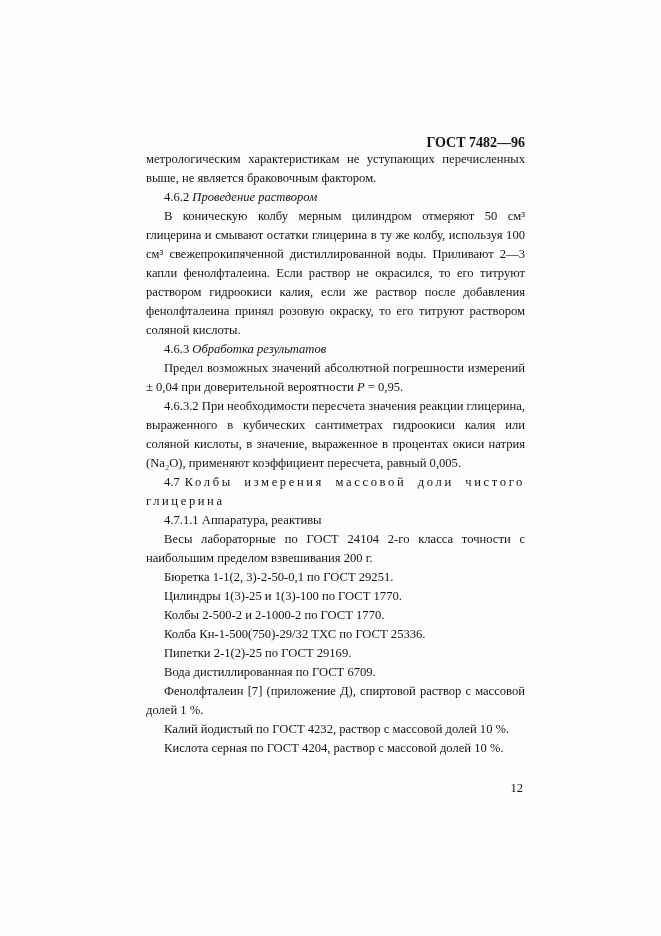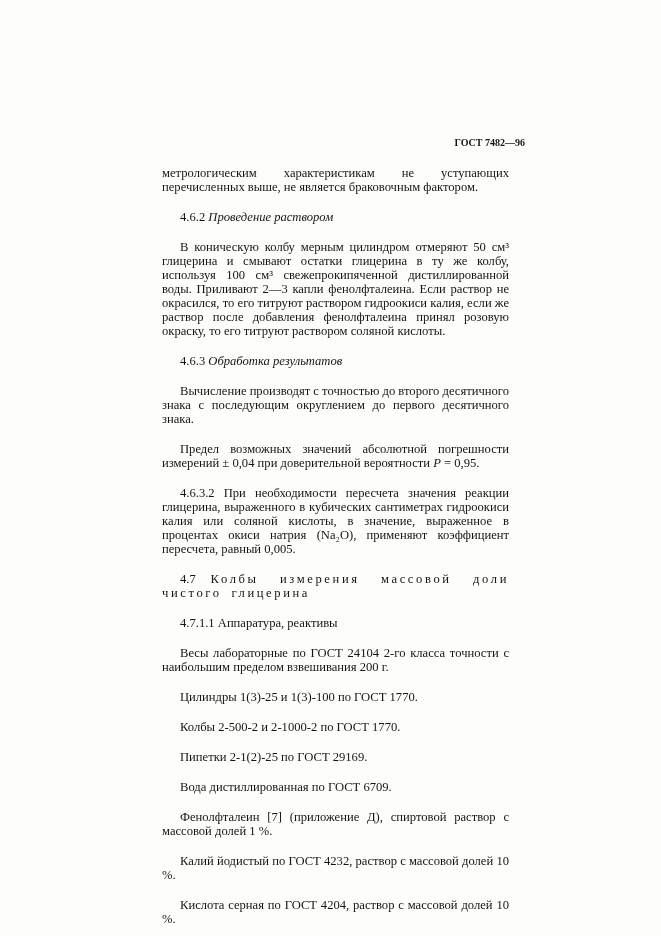--- a/index.html
+++ b/index.html
@@ -18,27 +18,27 @@
   }
   .content {
     position: absolute;
     left: 146px;
     top: 136px;
     width: 379px;
   }
   .doc-header {
     text-align: right;
     font-weight: bold;
-    font-size: 10px;
+    font-size: 14px;
     line-height: 14px;
   }
   .doc-body .para {
-    margin: 16px;
+    margin: 0;
     font-size: 12.6px;
-    line-height: 14px;
+    line-height: 19px;
     text-align: justify;
   }
   .doc-body .para.indent {
     text-indent: 18px;
   }
   .seg-normal { font-style: normal; }
   .seg-italic { font-style: italic; }
   .seg-spaced { letter-spacing: 2.6px; word-spacing: 4px; }
   .doc-footer {
     text-align: right;
@@ -51,28 +51,29 @@
 <body>
 
 <div class="page">
   <div class="content">
     <div class="doc-header">ГОСТ 7482—96</div>
     <div class="doc-body">
         <p class="para"><span class="seg-normal">метрологическим характеристикам не уступающих перечисленных выше, не является браковочным фактором.</span></p>
         <p class="para indent"><span class="seg-normal">4.6.2 </span><span class="seg-italic">Проведение раствором</span></p>
         <p class="para indent"><span class="seg-normal">В коническую колбу мерным цилиндром отмеряют 50 см³ глицерина и смывают остатки глицерина в ту же колбу, используя 100 см³ свежепрокипяченной дистиллированной воды. Приливают 2—3 капли фенолфталеина. Если раствор не окрасился, то его титруют раствором гидроокиси калия, если же раствор после добавления фенолфталеина принял розовую окраску, то его титруют раствором соляной кислоты.</span></p>
         <p class="para indent"><span class="seg-normal">4.6.3 </span><span class="seg-italic">Обработка результатов</span></p>
-        <p class="para indent"><span class="seg-normal">Вычисление производят с точностью до второго десятичного знака с последующим округлением до первого десятичного знака.</span></p>
         <p class="para indent"><span class="seg-normal">Предел возможных значений абсолютной погрешности измерений ± 0,04 при доверительной вероятности </span><span class="seg-italic">Р</span><span class="seg-normal"> = 0,95.</span></p>
         <p class="para indent"><span class="seg-normal">4.6.3.2 При необходимости пересчета значения реакции глицерина, выраженного в кубических сантиметрах гидроокиси калия или соляной кислоты, в значение, выраженное в процентах окиси натрия (Na₂O), применяют коэффициент пересчета, равный 0,005.</span></p>
         <p class="para indent"><span class="seg-normal">4.7 </span><span class="seg-spaced">Колбы измерения массовой доли чистого глицерина</span></p>
         <p class="para indent"><span class="seg-normal">4.7.1.1 Аппаратура, реактивы</span></p>
         <p class="para indent"><span class="seg-normal">Весы лабораторные по ГОСТ 24104 2-го класса точности с наибольшим пределом взвешивания 200 г.</span></p>
+        <p class="para indent"><span class="seg-normal">Бюретка 1-1(2, 3)-2-50-0,1 по ГОСТ 29251.</span></p>
         <p class="para indent"><span class="seg-normal">Цилиндры 1(3)-25 и 1(3)-100 по ГОСТ 1770.</span></p>
         <p class="para indent"><span class="seg-normal">Колбы 2-500-2 и 2-1000-2 по ГОСТ 1770.</span></p>
+        <p class="para indent"><span class="seg-normal">Колба Кн-1-500(750)-29/32 ТХС по ГОСТ 25336.</span></p>
         <p class="para indent"><span class="seg-normal">Пипетки 2-1(2)-25 по ГОСТ 29169.</span></p>
         <p class="para indent"><span class="seg-normal">Вода дистиллированная по ГОСТ 6709.</span></p>
         <p class="para indent"><span class="seg-normal">Фенолфталеин [7] (приложение Д), спиртовой раствор с массовой долей 1 %.</span></p>
         <p class="para indent"><span class="seg-normal">Калий йодистый по ГОСТ 4232, раствор с массовой долей 10 %.</span></p>
         <p class="para indent"><span class="seg-normal">Кислота серная по ГОСТ 4204, раствор с массовой долей 10 %.</span></p>
       </div>
     <div class="doc-footer">12</div>
   </div>
 </div>
 

